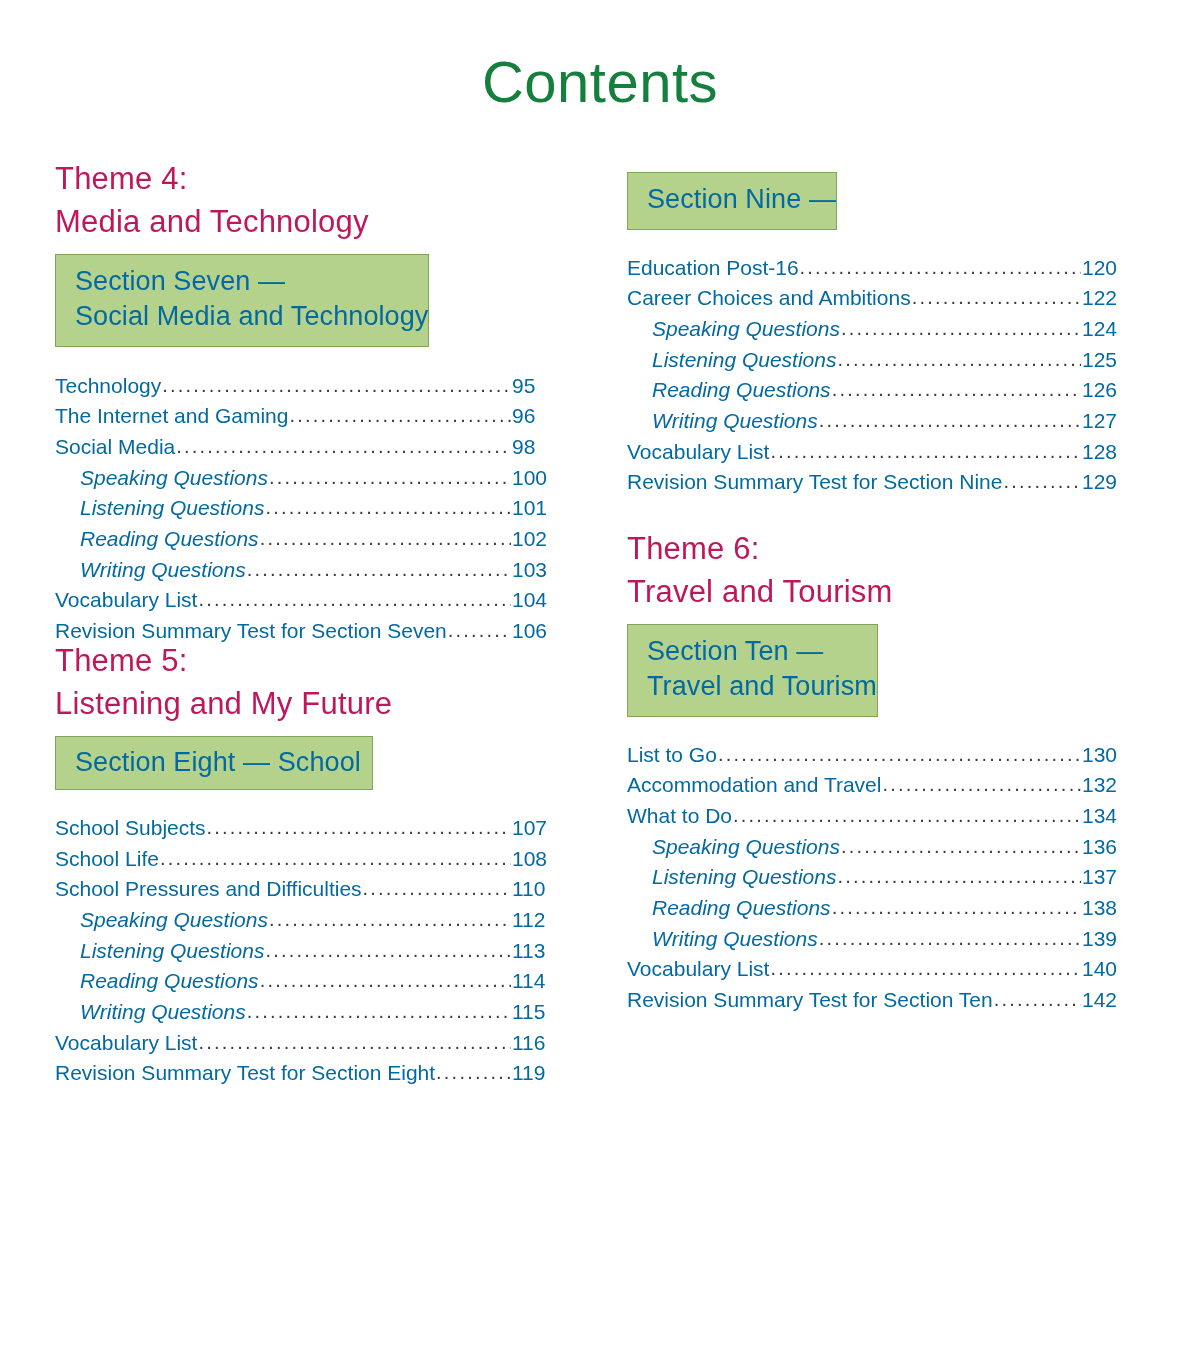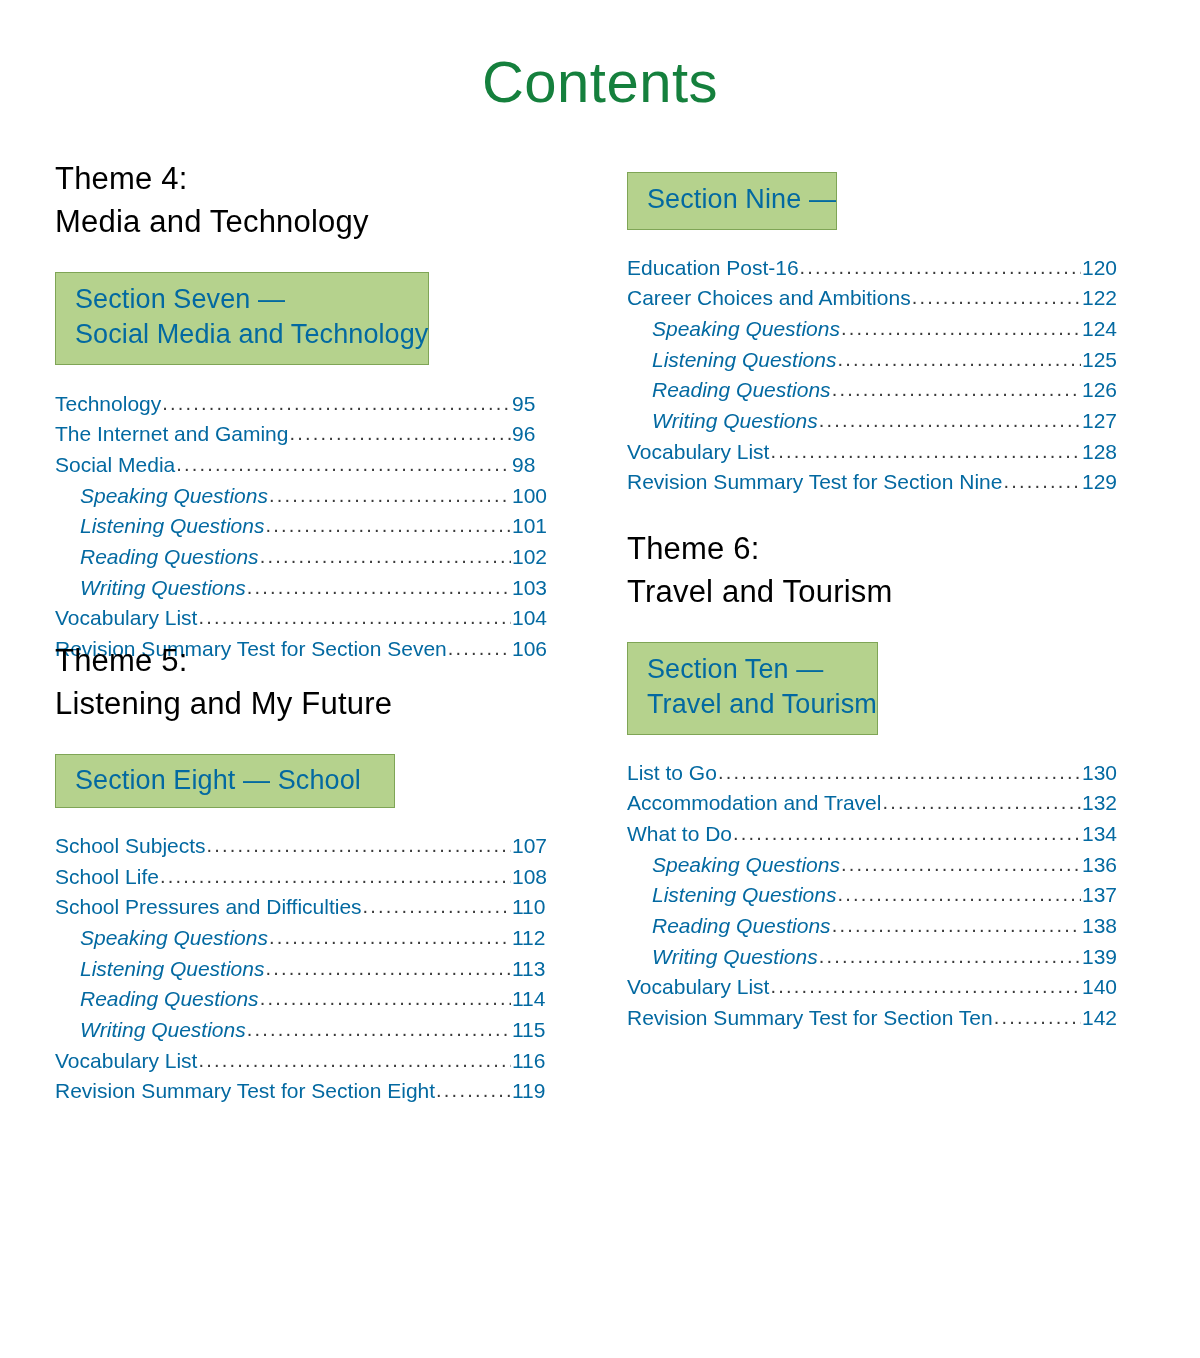--- a/index.html
+++ b/index.html
@@ -37,32 +37,32 @@
     top: 0;
   }
   .col-left  { left: 55px;  width: 500px; }
   .col-right { left: 627px; width: 500px; }
 
   
   .theme-heading {
     font-size: 31px;
     font-weight: 400;
     line-height: 1.38;
-    color: #000000;
+    color: #be185d;
     letter-spacing: 0.2px;
   }
   .theme-heading .line { display: block; white-space: pre; }
 
   
   .section-banner {
     background: #b5d28d;
     border: 1px solid #7fa556;
     box-sizing: border-box;
     padding: 9px 0 11px 19px;
-    margin-top: 28px;
+    margin-top: 10px;
     display: inline-block;
   }
   .section-banner .line {
     display: block;
     font-size: 27px;
     line-height: 1.32;
     font-weight: 400;
     color: #0369a1;
     white-space: pre;
     letter-spacing: 0.1px;
@@ -172,21 +172,21 @@
           <span class="entry-page">106</span>
         </div>
       </div>
   </div>
 
   <div class="blk" style="top:640px;">
     <div class="theme-heading">
       <span class="line">Theme 5:</span>
       <span class="line">Listening and My Future</span>
     </div>
-    <div class="section-banner" style="padding-top:8px;padding-bottom:9px;padding-right:33px;">
+    <div class="section-banner" style="padding-top:8px;padding-bottom:9px;padding-right:11px;">
       <span class="line">Section Eight — School</span>
     </div>
     <div class="toc-list" style="margin-top:23px; width:499px;">
         <div class="toc-entry">
           <span class="entry-label">School Subjects </span>
           <span class="leader"></span>
           <span class="entry-page">107</span>
         </div>
         <div class="toc-entry">
           <span class="entry-label">School Life </span>

